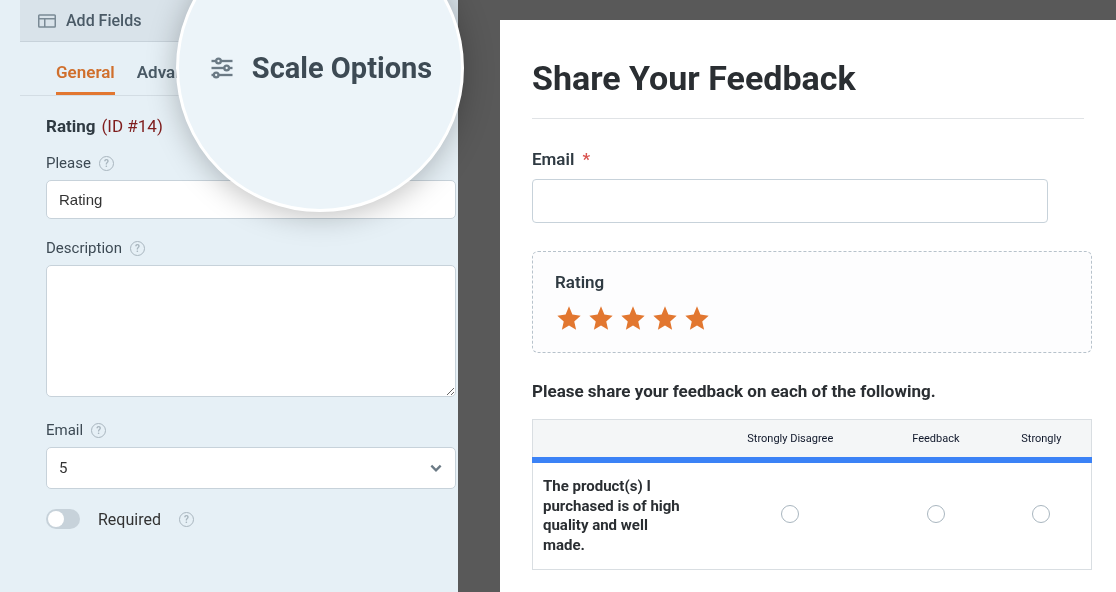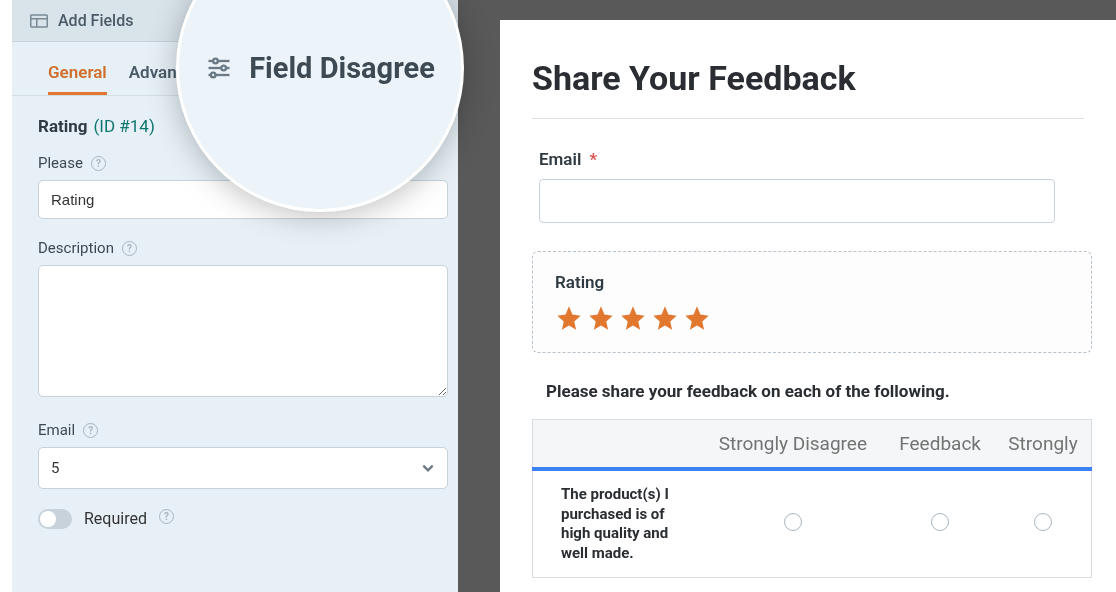--- a/index.html
+++ b/index.html
@@ -9,24 +9,25 @@
     width: 1116px;
     height: 592px;
     overflow: hidden;
     position: relative;
     color: #333;
   }
 
   
   .left-panel {
     position: absolute;
-    left: 12px; top: 0;
+    left: 0; top: 0;
     width: 488px;
     height: 592px;
     background: #e6f0f6;
+    padding-left: 20px;
   }
   .top-bar {
     height: 42px;
     background: #d9e3ea;
     border-bottom: 1px solid #c7d2da;
     display: flex;
     align-items: center;
     padding: 0 18px;
     color: #4a5a66;
     font-size: 16px;
@@ -48,21 +49,21 @@
     cursor: pointer;
   }
   .tab.active { color: #d06f2c; border-bottom: 3px solid #e27730; }
   .divider { height: 1px; background: #d3dde4; margin: 0; }
 
   .options-body { padding: 20px 26px; }
   .field-heading {
     font-size: 17px; font-weight: 700; color: #2f3a42;
     display: flex; gap: 6px; align-items: baseline; margin-bottom: 18px;
   }
-  .field-heading .meta { font-weight: 400; color: #0f766e; }
+  .field-heading .meta { font-weight: 400; color: #7f1d1d; }
 
   .form-group { margin-bottom: 20px; }
   .form-label {
     display: flex; align-items: center; gap: 8px;
     font-size: 15px; color: #3d4a54; margin-bottom: 8px;
   }
   .help-icon {
     width: 15px; height: 15px; border-radius: 50%;
     border: 1.5px solid #a9b6bf; color: #a9b6bf;
     display: inline-flex; align-items: center; justify-content: center;
@@ -79,21 +80,21 @@
     padding: 10px 12px;
   }
   textarea.text-input { height: 132px; resize: both; }
   .select-input {
     height: 42px;
     display: flex; align-items: center; justify-content: space-between;
     cursor: pointer;
   }
   .select-input svg { width: 14px; height: 14px; color: #6b7a85; }
 
-  .toggle-row { display: flex; align-items: flex-start; gap: 12px; }
+  .toggle-row { display: flex; align-items: center; gap: 18px; }
   .toggle {
     width: 34px; height: 20px; border-radius: 10px;
     background: #c7d2da; position: relative; cursor: pointer;
   }
   .toggle::after {
     content: ""; position: absolute; width: 16px; height: 16px;
     border-radius: 50%; background: #fff; top: 2px; left: 2px;
   }
 
   
@@ -118,21 +119,21 @@
     background: #fff;
     padding: 38px 32px 0 32px;
     border-radius: 16px;
   }
   .preview h1 {
     font-size: 34px; font-weight: 700; color: #2a2e32;
     margin-bottom: 20px;
   }
   .preview hr { border: none; border-top: 1px solid #e0e3e6; margin-bottom: 30px; }
 
-  .preview-field { margin-bottom: 28px; margin-left: 7px; }
+  .preview-field { margin-bottom: 28px; }
   .preview-label {
     font-size: 17px; font-weight: 600; color: #2f3a42; margin-bottom: 10px;
   }
   .required-star { color: #d9534f; margin-left: 4px; }
   .preview-input {
     width: 516px; height: 44px;
     border: 1px solid #c7d2da; border-radius: 4px; background: #fff;
   }
 
   .rating-box {
@@ -141,33 +142,32 @@
     background: #fdfdfe;
     margin-bottom: 28px;
   }
   .rating-box .preview-label { margin-bottom: 12px; }
   .stars { display: flex; gap: 4px; }
   .stars svg { width: 28px; height: 28px; fill: #e27730; }
 
   .likert-label {
     font-size: 17px; font-weight: 700; color: #2a2e32;
     margin-bottom: 18px;
-    margin-left: 14px;
   }
   table.likert {
     width: 560px; border-collapse: collapse;
     border: 1px solid #d9dee2;
   }
   table.likert th {
-    background: #f4f6f7; font-size: 19px; font-weight: 400; color: #737373;
-    padding: 12px 8px; border-bottom: 4px solid #3b82f6;
+    background: #f4f6f7; font-size: 11px; font-weight: 400; color: #0f172a;
+    padding: 12px 8px; border-bottom: 6px solid #3b82f6;
   }
   table.likert th:first-child { width: 168px; }
   table.likert td {
-    padding: 14px 28px; font-size: 15px; color: #2a2e32;
+    padding: 14px 10px; font-size: 15px; color: #2a2e32;
     border-right: none; text-align: center; vertical-align: middle;
   }
   table.likert td.row-label { font-weight: 700; text-align: left; line-height: 1.3; }
   .radio {
     width: 18px; height: 18px; border-radius: 50%;
     border: 1.5px solid #a9b6bf; display: inline-block;
   }
 
   
   .magnifier {
@@ -312,14 +312,14 @@
 
 <div class="magnifier">
   <svg class="sliders" viewBox="0 0 24 24" fill="none" stroke="currentColor" stroke-width="2">
     <line x1="3" y1="6" x2="21" y2="6"></line>
       <circle cx="9" cy="6" r="2" fill="#ecf4f9"></circle>
     <line x1="3" y1="12" x2="21" y2="12"></line>
       <circle cx="16" cy="12" r="2" fill="#ecf4f9"></circle>
     <line x1="3" y1="18" x2="21" y2="18"></line>
       <circle cx="7" cy="18" r="2" fill="#ecf4f9"></circle>
   </svg>
-  <span class="label">Field Disagree</span>
+  <span class="label">Scale Options</span>
 </div>
 
 </body></html>

